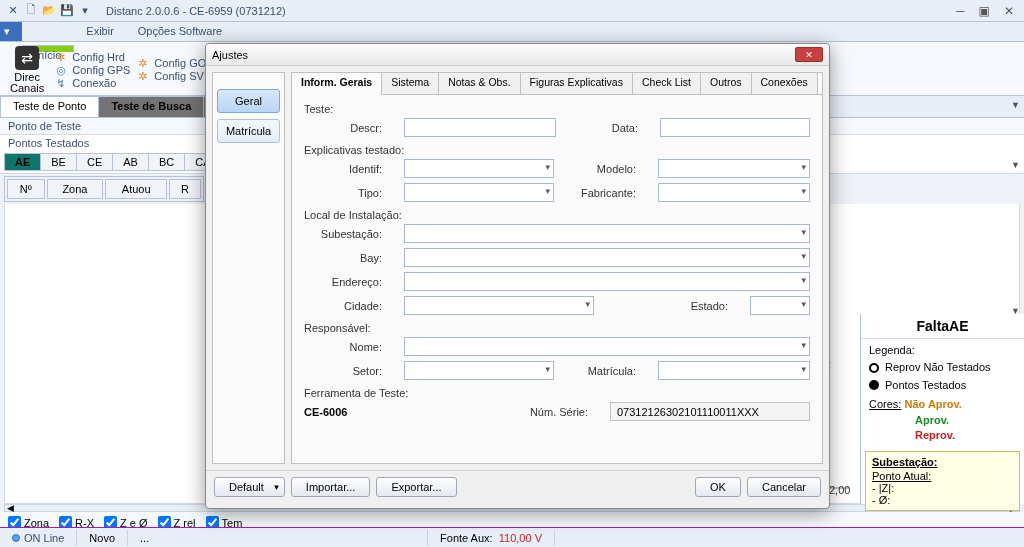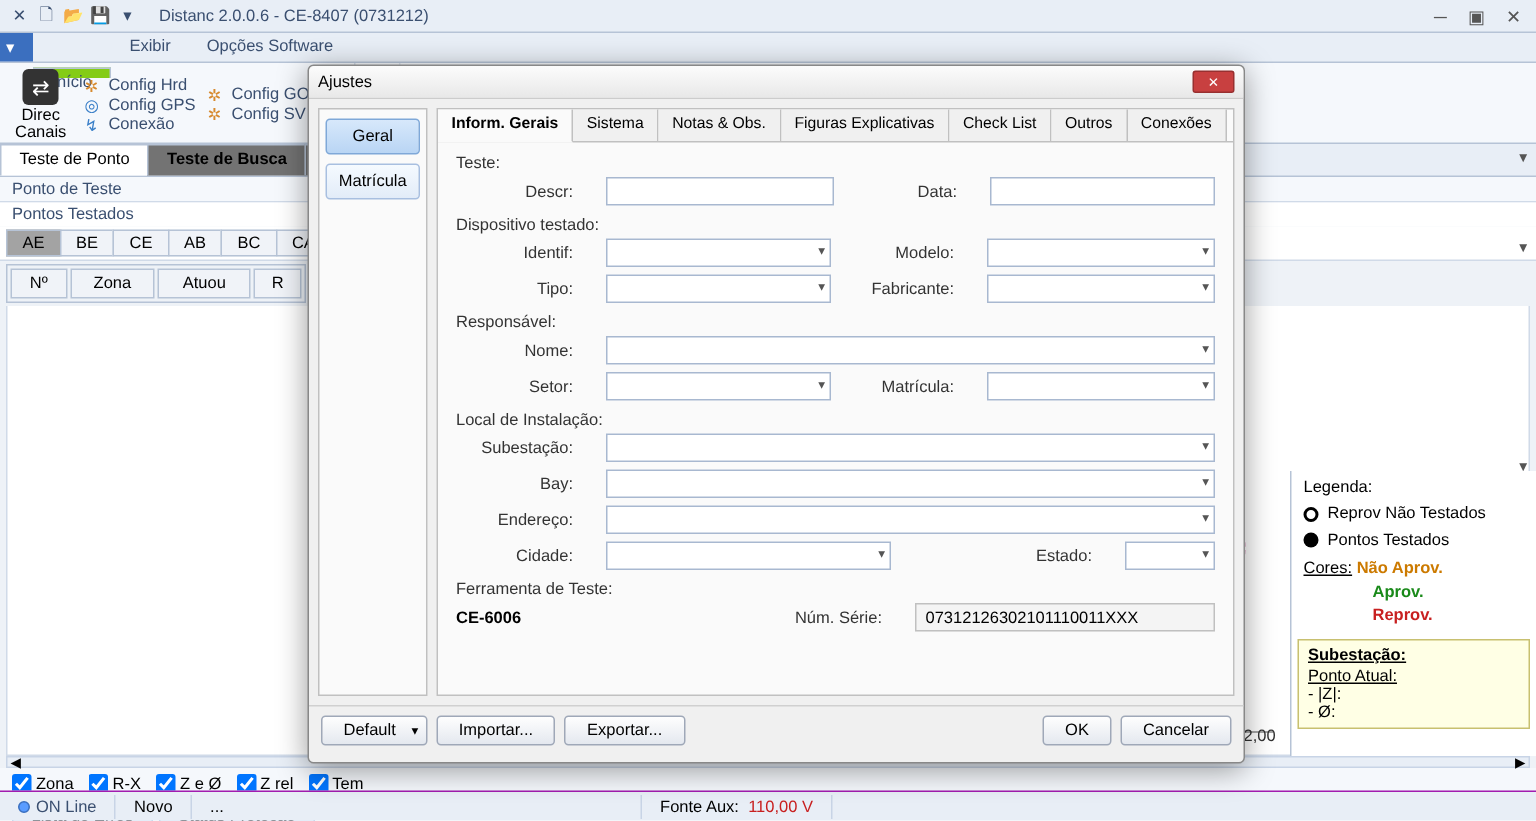--- a/index.html
+++ b/index.html
@@ -32,21 +32,21 @@
 
 
 .doc-tabs { display:flex; height:22px; border-bottom:1px solid #b6c3d6; background:#e8eef6;}
 .doc-tabs .dtab { padding:3px 12px; border:1px solid #b6c3d6; border-bottom:none; background:#fff; margin-right:-1px;}
 .doc-tabs .dtab.off{background:#737373;font-weight:bold;}
 .sub-title { padding:2px 8px; color:#3a4f70; background:#f5f8fc; border-bottom:1px solid #d0dae8;}
 .sub-title2 { padding:2px 8px; color:#3a4f70; background:#fff;}
 
 .point-tabs{display:flex;padding:2px 4px;background:#fff;border-bottom:1px solid #d0dae8;}
 .point-tabs .pt{border:1px solid #b6c3d6;padding:2px 10px;margin-right:-1px;background:#f0f3f8;}
-.point-tabs .pt.active{background:#a3a3a3;font-weight:normal;}
+.point-tabs .pt.active{background:#0f766e;font-weight:bold;}
 
 .data-table{border:1px solid #b6c3d6;margin:2px 4px;}
 .data-table th{border:1px solid #b6c3d6;padding:3px 6px;background:#f0f3f8;font-weight:normal;}
 
 .table-area{background:#fff;height:300px;margin:0 4px;border:1px solid #d0dae8;border-top:none;}
 
 .checks{padding:4px 8px;background:#f5f8fc;display:flex;gap:10px;}
 .checks label{display:flex;align-items:center;gap:3px;}
 
 .bottom-tabs{display:flex;padding:2px 8px 0 8px;gap:4px;}
@@ -71,21 +71,21 @@
 .chart-bg svg{width:100%;height:100%;}
 
 
 .collapse-arrow{position:absolute;right:4px;font-size:9px;color:#555;}
 
 
 .modal{position:absolute;left:205px;top:43px;width:625px;height:466px;background:#f0f0f0;border:1px solid #888;border-radius:4px;box-shadow:0 4px 20px rgba(0,0,0,0.4);z-index:1000;}
 .modal-title{height:22px;background:linear-gradient(#fcfcfc,#e8e8e8);border-bottom:1px solid #ccc;display:flex;align-items:center;padding:0 6px;border-radius:4px 4px 0 0;}
 .modal-title .mx{margin-left:auto;width:28px;height:15px;background:#c84040;color:#fff;display:flex;align-items:center;justify-content:center;border-radius:2px;font-size:9px;border:1px solid #983030;}
 .modal-body{display:flex;height:404px;padding:6px;gap:6px;}
-.modal-left{width:88px;border:1px solid #c0c0c0;background:#fafafa;padding:6px 4px;display:flex;flex-direction:column;gap:6px;}
+.modal-left{width:88px;border:1px solid #c0c0c0;background:#fafafa;padding:16px 4px;display:flex;flex-direction:column;gap:6px;}
 .side-btn{border:1px solid #a8bfe0;background:linear-gradient(#f5faff,#e2ecf8);text-align:center;padding:5px 2px;border-radius:3px;}
 .side-btn.active{background:linear-gradient(#d7e8fb,#b9d5f4);border:1px solid #7fa8d8;}
 .modal-right{flex:1;border:1px solid #c0c0c0;background:#fafafa;display:flex;flex-direction:column;}
 .inner-tabs{display:flex;height:22px;border-bottom:1px solid #c0c0c0;}
 .inner-tabs .itab{padding:3px 9px;border-right:1px solid #c0c0c0;background:#f0f0f0;font-size:10.5px;cursor:pointer;}
 .inner-tabs .itab.active{background:#fafafa;font-weight:bold;border-bottom:1px solid #fafafa;margin-bottom:-1px;}
 .form-area{flex:1;overflow:auto;padding:2px 12px 8px 12px;}
 .fieldset{margin-top:4px;}
 .fs-label{color:#333;padding:2px 0 3px 0;}
 .form-row{display:flex;align-items:center;margin-bottom:5px;gap:22px;}
@@ -107,21 +107,21 @@
 <body>
 
 <div class="title-bar">
   <div class="qat">
     <span>✕</span>
     <span>🗋</span>
     <span>📂</span>
     <span>💾</span>
     <span>▾</span>
   </div>
-  <span class="title-text">Distanc 2.0.0.6 - CE-8407 (0731212)</span>
+  <span class="title-text">Distanc 2.0.0.6 - CE-6959 (0731212)</span>
   <div class="win-controls">
     <span>─</span>
     <span>▣</span>
     <span>✕</span>
   </div>
 </div>
 
 <div class="ribbon-tabs">
   <div class="tab blue" style="width:22px;padding:3px 4px;">▾</div>
   <div class="tab active">Início</div>
@@ -243,20 +243,21 @@
   <svg viewBox="0 0 120 180">
     <line x1="20" y1="10" x2="20" y2="170" stroke="#888"></line>
     <line x1="10" y1="170" x2="115" y2="170" stroke="#888"></line>
     <path d="M 20 170 Q 35 40 70 20 Q 100 10 95 60 Q 90 120 20 170" fill="none" stroke="#b84a8a" stroke-dasharray="3 2"></path>
     <rect x="75" y="6" width="6" height="6" fill="none" stroke="#5a9cff"></rect>
     <text x="95" y="176" font-size="9" fill="#333">2,00</text>
   </svg>
 </div>
 
 <div class="right-panel">
+  <div class="rtitle">FaltaAE</div>
   <div class="rbody">
     <div>Legenda:</div>
     <div class="leg-item">
         <span class="sym open"></span>
         <span>Reprov Não Testados</span>
       </div>
     <div class="leg-item">
         <span class="sym fill"></span>
         <span>Pontos Testados</span>
       </div>
@@ -311,45 +312,31 @@
           <div class="fs-label">Teste:</div>
           <div class="form-row">
             <div class="flabel">Descr:</div>
             <input style="flex: 1 1 0%;">
             <div class="flabel s">Data:</div>
             <input style="width: 150px;">
           </div>
         </div>
 
         <div class="fieldset">
-          <div class="fs-label">Dispositivo testado:</div>
+          <div class="fs-label">Explicativas testado:</div>
           <div class="form-row">
             <div class="flabel">Identif:</div>
             <div class="combo" style="width:150px;"></div>
             <div class="flabel s">Modelo:</div>
             <div class="combo" style="flex:1;"></div>
           </div>
           <div class="form-row">
             <div class="flabel">Tipo:</div>
             <div class="combo" style="width:150px;"></div>
             <div class="flabel s">Fabricante:</div>
-            <div class="combo" style="flex:1;"></div>
-          </div>
-        </div>
-
-        <div class="fieldset">
-          <div class="fs-label">Responsável:</div>
-          <div class="form-row">
-            <div class="flabel">Nome:</div>
-            <div class="combo" style="flex:1;"></div>
-          </div>
-          <div class="form-row">
-            <div class="flabel">Setor:</div>
-            <div class="combo" style="width:150px;"></div>
-            <div class="flabel s">Matrícula:</div>
             <div class="combo" style="flex:1;"></div>
           </div>
         </div>
 
         <div class="fieldset">
           <div class="fs-label">Local de Instalação:</div>
           <div class="form-row">
             <div class="flabel">Subestação:</div>
             <div class="combo" style="flex:1;"></div>
           </div>
@@ -360,20 +347,34 @@
           <div class="form-row">
             <div class="flabel">Endereço:</div>
             <div class="combo" style="flex:1;"></div>
           </div>
           <div class="form-row">
             <div class="flabel">Cidade:</div>
             <div class="combo" style="width:190px;"></div>
             <div style="flex:1;"></div>
             <div class="flabel s">Estado:</div>
             <div class="combo" style="width:60px;"></div>
+          </div>
+        </div>
+
+        <div class="fieldset">
+          <div class="fs-label">Responsável:</div>
+          <div class="form-row">
+            <div class="flabel">Nome:</div>
+            <div class="combo" style="flex:1;"></div>
+          </div>
+          <div class="form-row">
+            <div class="flabel">Setor:</div>
+            <div class="combo" style="width:150px;"></div>
+            <div class="flabel s">Matrícula:</div>
+            <div class="combo" style="flex:1;"></div>
           </div>
         </div>
 
         <div class="fieldset">
           <div class="fs-label">Ferramenta de Teste:</div>
           <div class="form-row">
             <div class="ftool">CE-6006</div>
             <div style="flex:1;"></div>
             <div class="flabel" style="width:auto;">Núm. Série:</div>
             <div class="readonly-box" style="width:200px;">07312126302101110011XXX</div>

